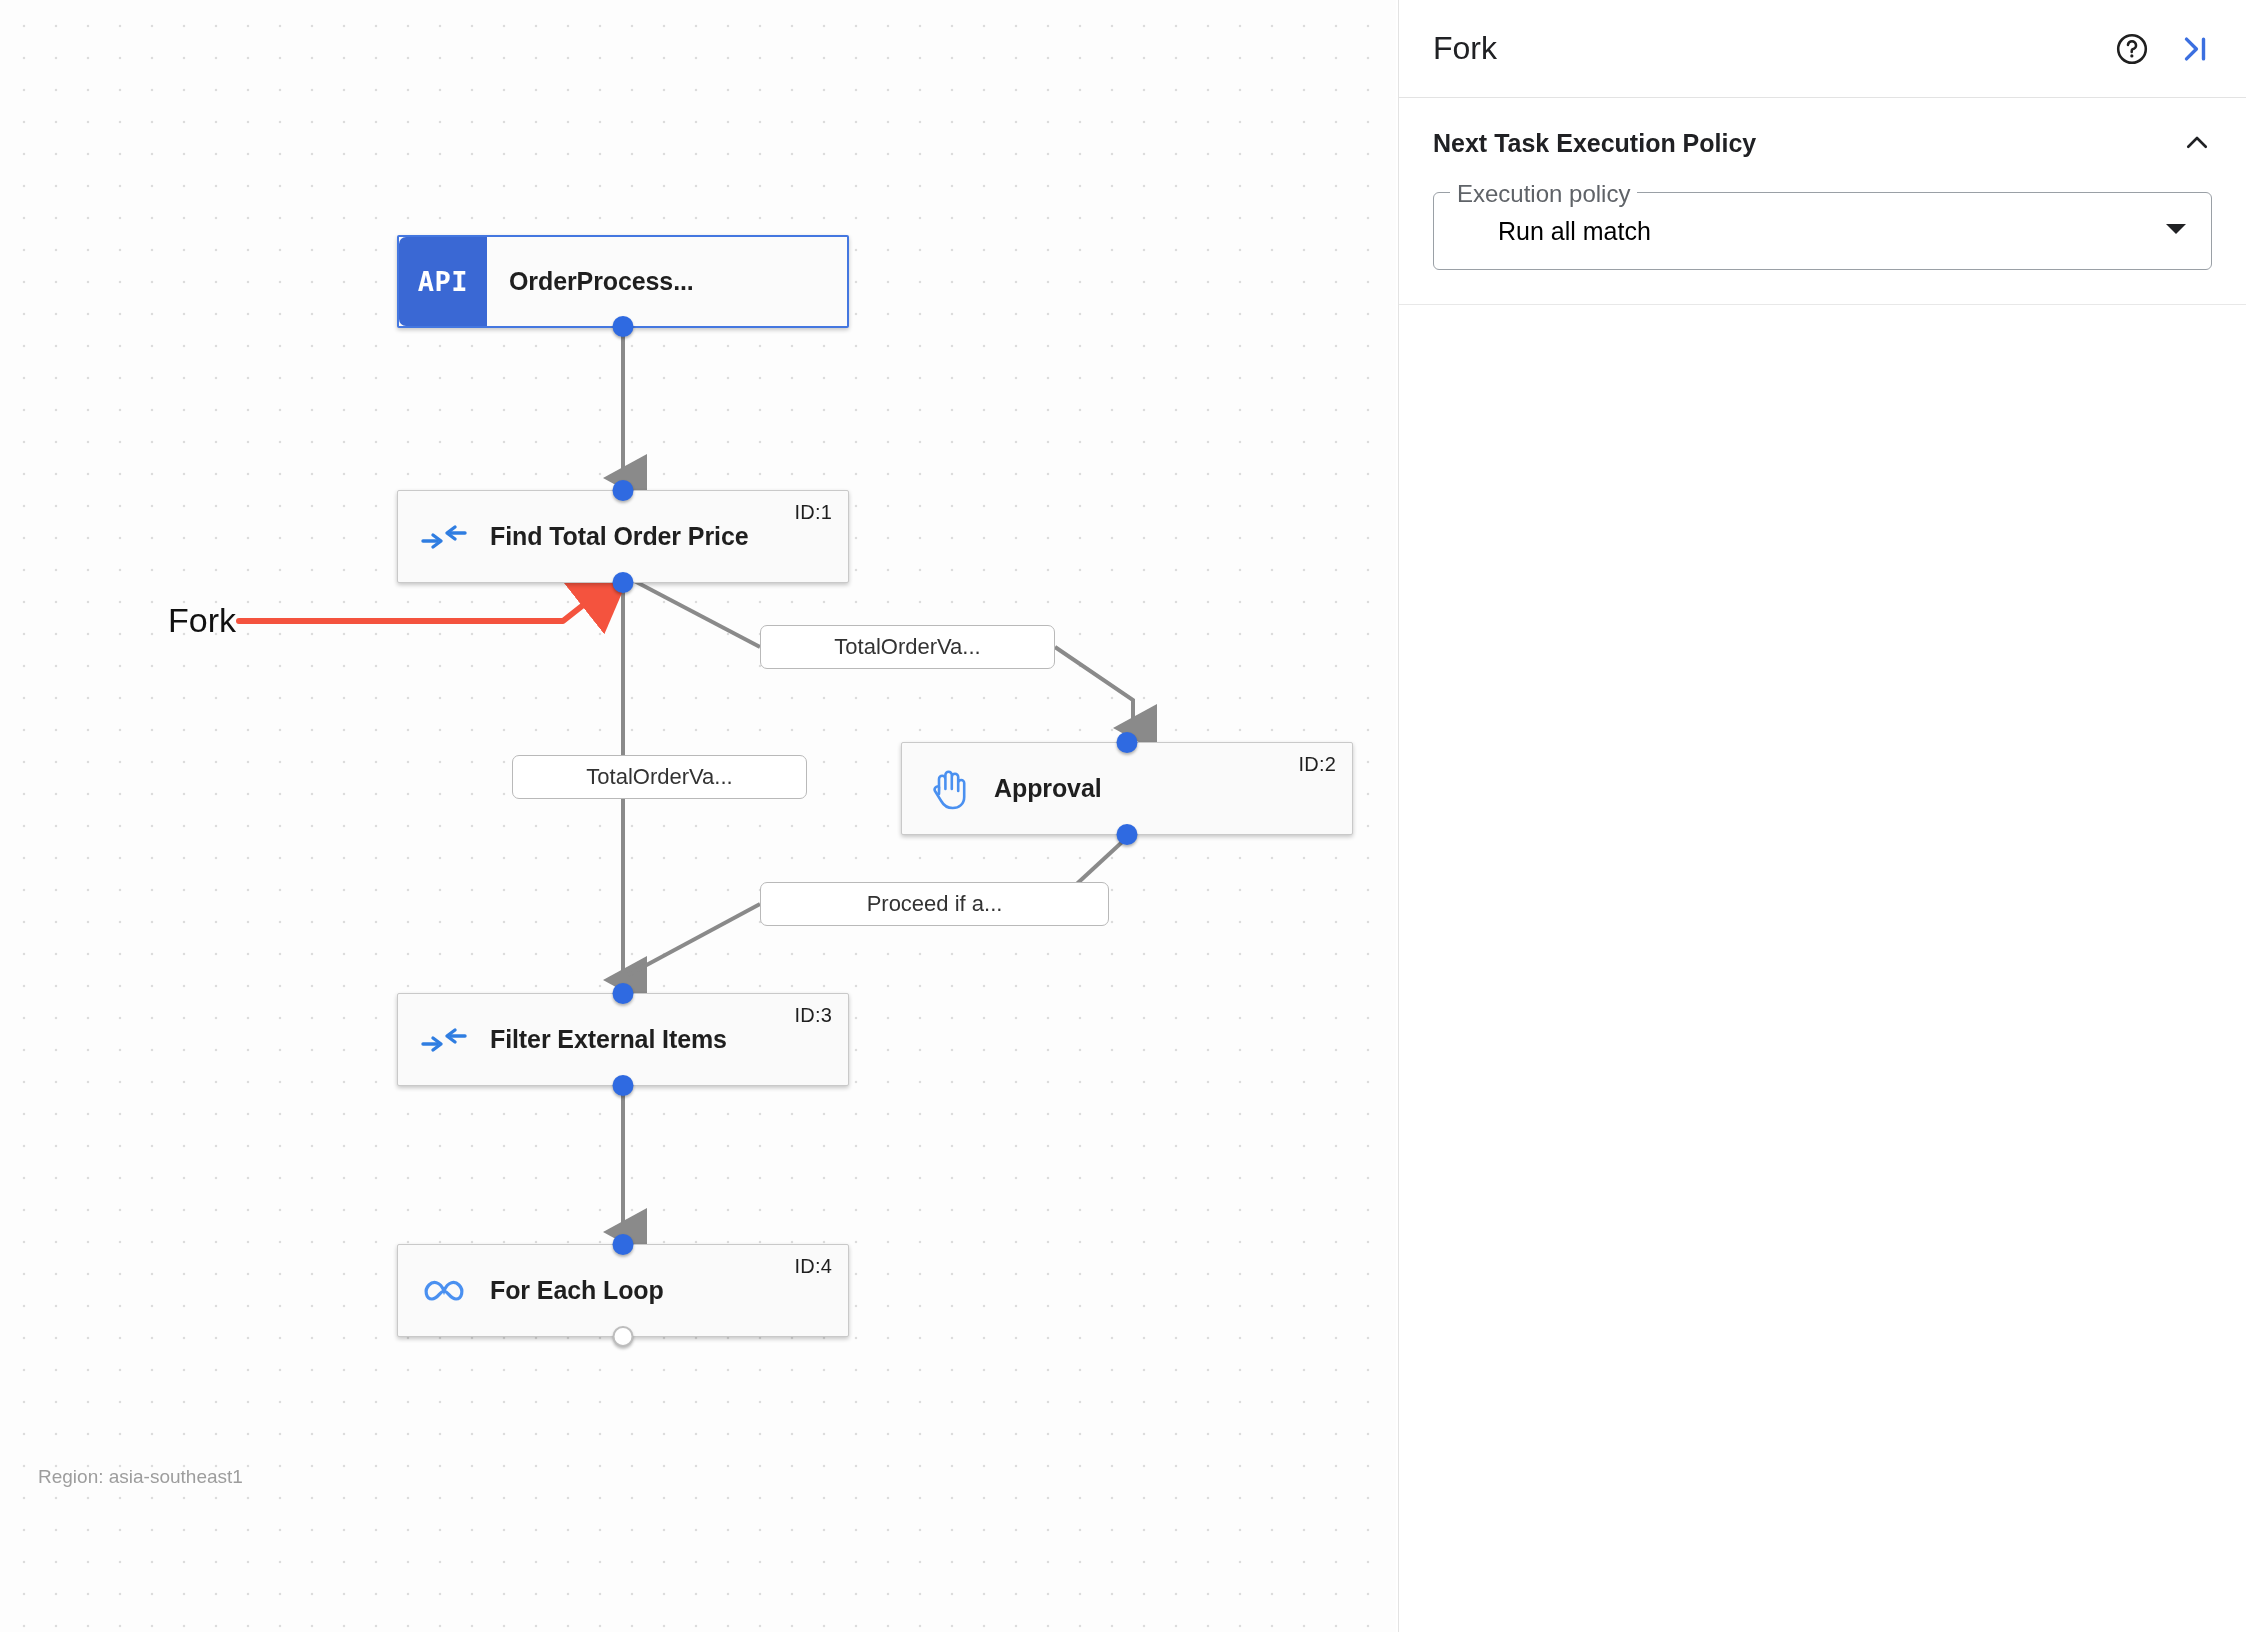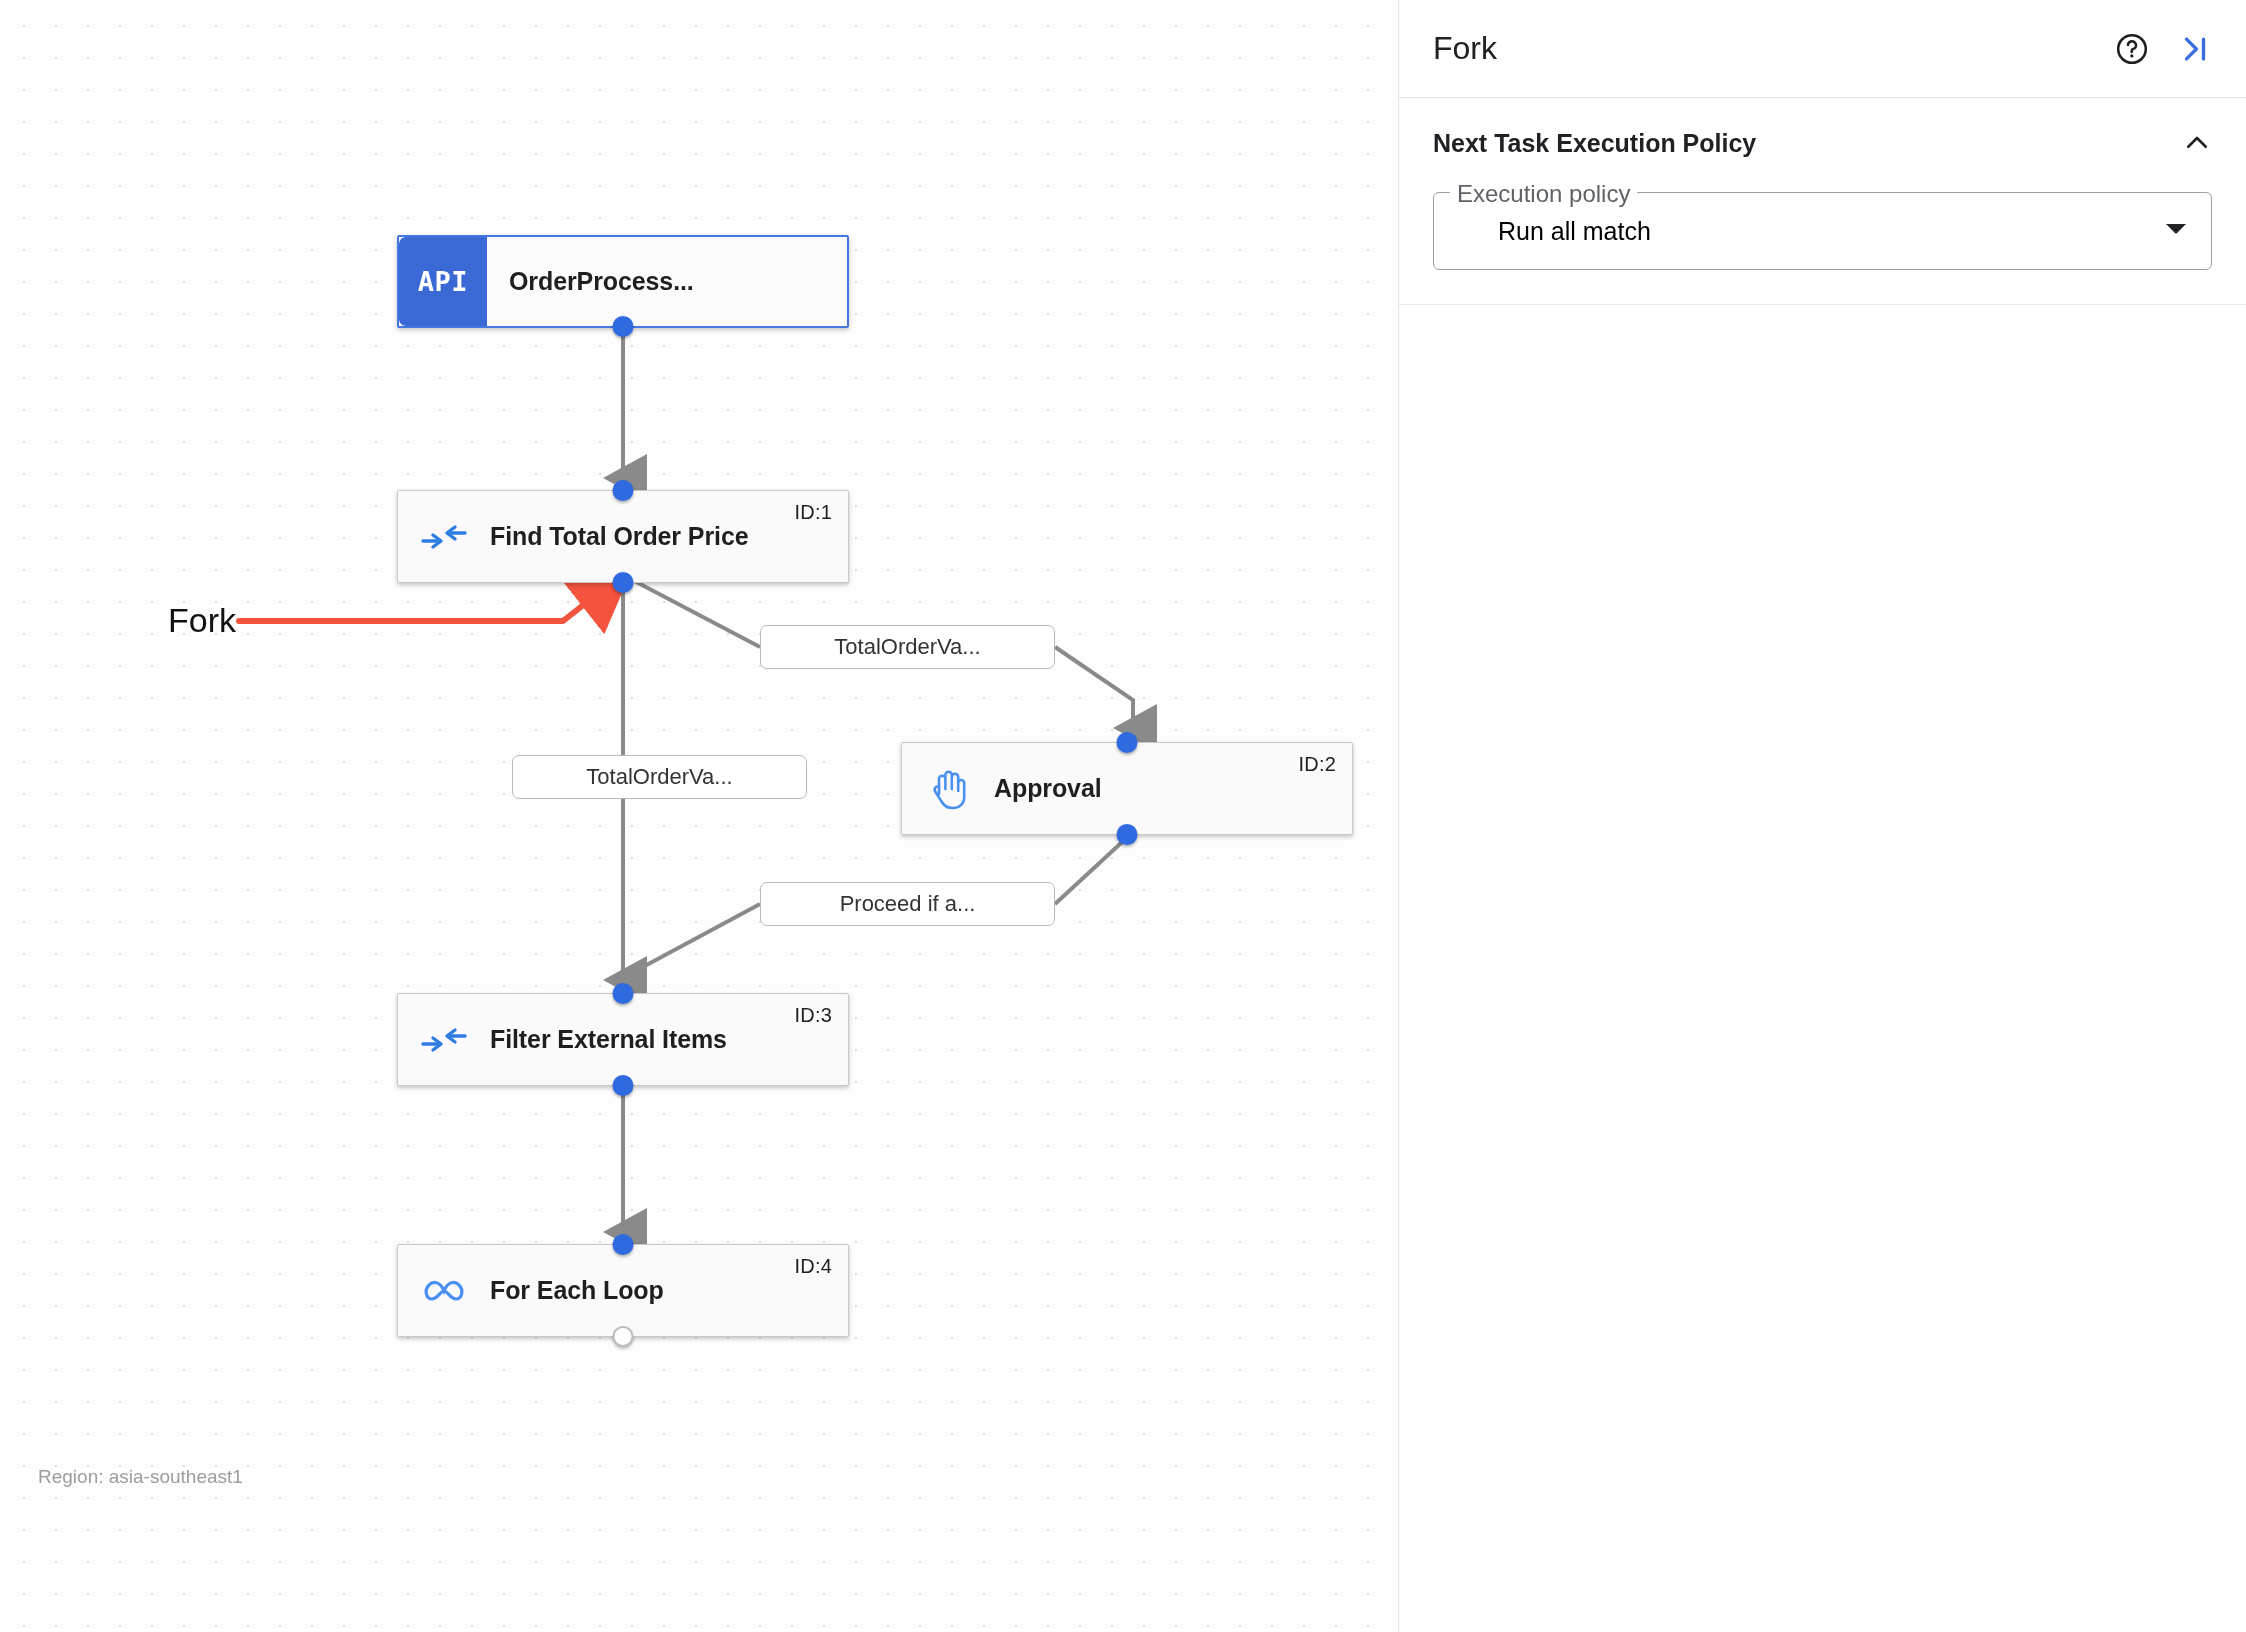--- a/index.html
+++ b/index.html
@@ -241,21 +241,21 @@
       </svg>
     </div>
     <div class="node-label">For Each Loop</div>
     <div class="node-id">ID:4</div>
     <div class="dot" style="left:50%; top:-11px; transform:translateX(-50%);"></div>
     <div class="dot hollow" style="left:50%; bottom:-11px; transform:translateX(-50%);"></div>
   </div>
 
   <div class="edge-label" style="left:760px; top:625px; width:295px;">TotalOrderVa...</div>
   <div class="edge-label" style="left:512px; top:755px; width:295px;">TotalOrderVa...</div>
-  <div class="edge-label" style="left:760px; top:882px; width:295px;">Proceed if a...</div>
+  <div class="edge-label" style="left:760px; top:882px; width:349px;">Proceed if a...</div>
 
   <div class="region-text">Region: asia-southeast1</div>
 </div>
 
 <div id="panel">
 
   <div class="panel-header">
     <div class="panel-title">Fork</div>
     <div class="panel-header-actions">
       <div class="icon-btn">

